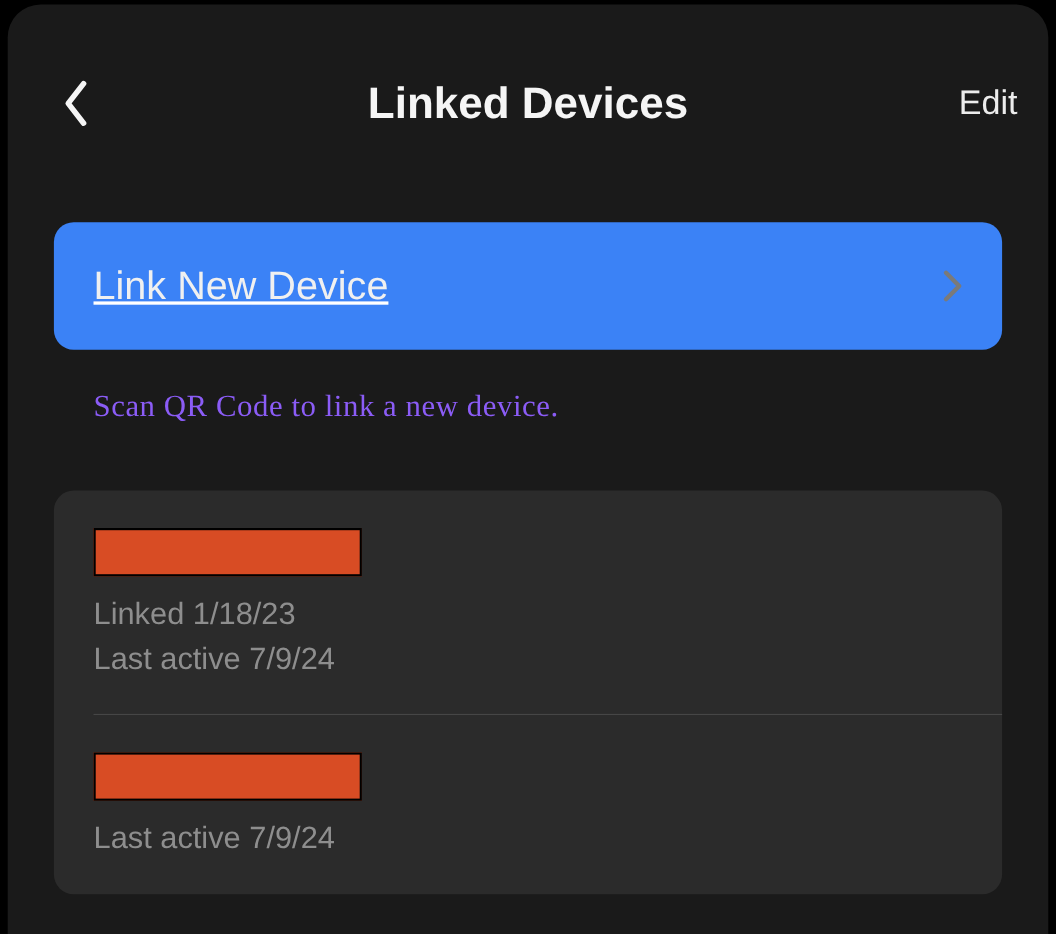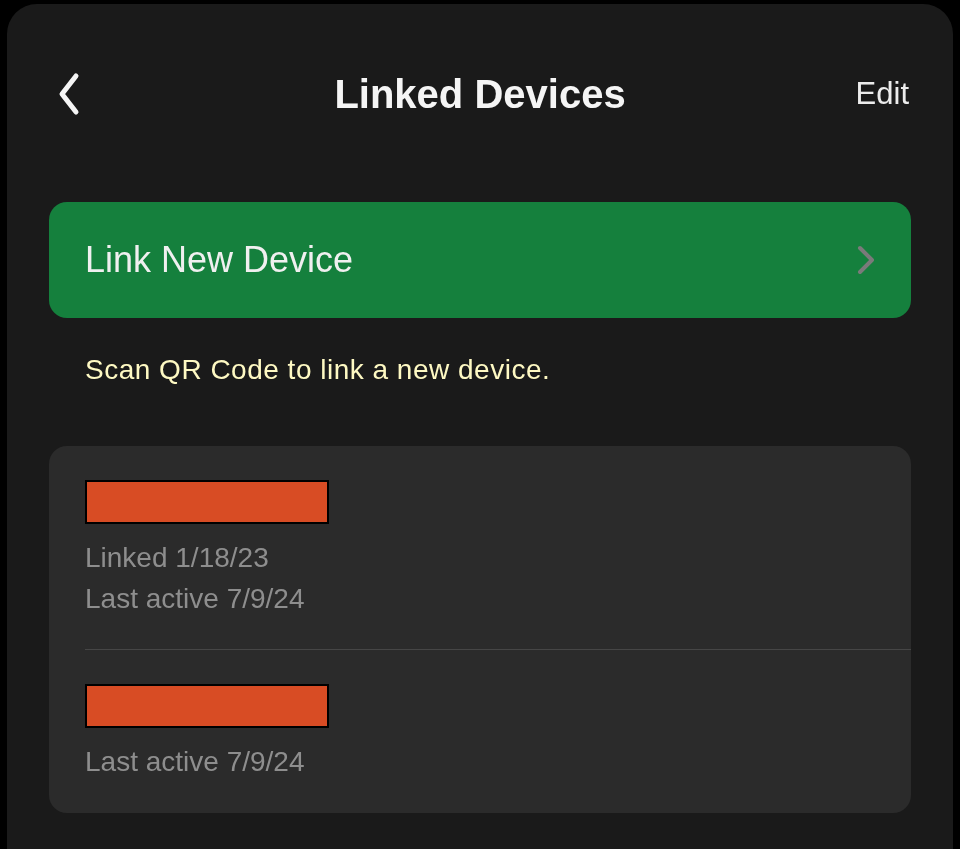--- a/index.html
+++ b/index.html
@@ -20,21 +20,21 @@
       width: 946px;
       height: 845px;
       margin: 4px 7px 0 7px;
       border-radius: 30px 30px 0 0;
       padding-top: 50px;
     }
     .header {
       display: flex;
       align-items: center;
       justify-content: space-between;
-      padding: 0 44px 0 28px;
+      padding: 0 28px 0 28px;
       height: 80px;
       margin-left: 12px;
     }
     .back-btn {
       width: 44px;
       height: 44px;
       display: flex;
       align-items: center;
       justify-content: center;
       cursor: pointer;
@@ -54,43 +54,45 @@
     .edit-btn {
       font-size: 31px;
       font-weight: 400;
       color: #ececec;
       cursor: pointer;
     }
     .content {
       padding: 68px 42px 0 42px;
     }
     .link-new-row {
-      background: #15803d;
+      background: #3b82f6;
       border-radius: 18px;
       height: 116px;
       display: flex;
       align-items: center;
       justify-content: space-between;
       padding: 0 36px 0 36px;
       cursor: pointer;
+      text-decoration: underline;
     }
     .link-new-label {
       font-size: 36px;
       font-weight: 400;
       color: #f0f0f0;
     }
     .chevron {
       width: 18px;
       height: 30px;
     }
     .hint {
       font-size: 28px;
-      color: #fef9c3;
+      color: #8b5cf6;
       margin: 36px 0 0 36px;
       letter-spacing: 0.5px;
+      font-family: Liberation Serif, serif;
     }
     .device-list {
       background: #2b2b2b;
       border-radius: 18px;
       margin-top: 60px;
     }
     .device-item {
       padding: 34px 48px 30px 36px;
       cursor: pointer;
     }

